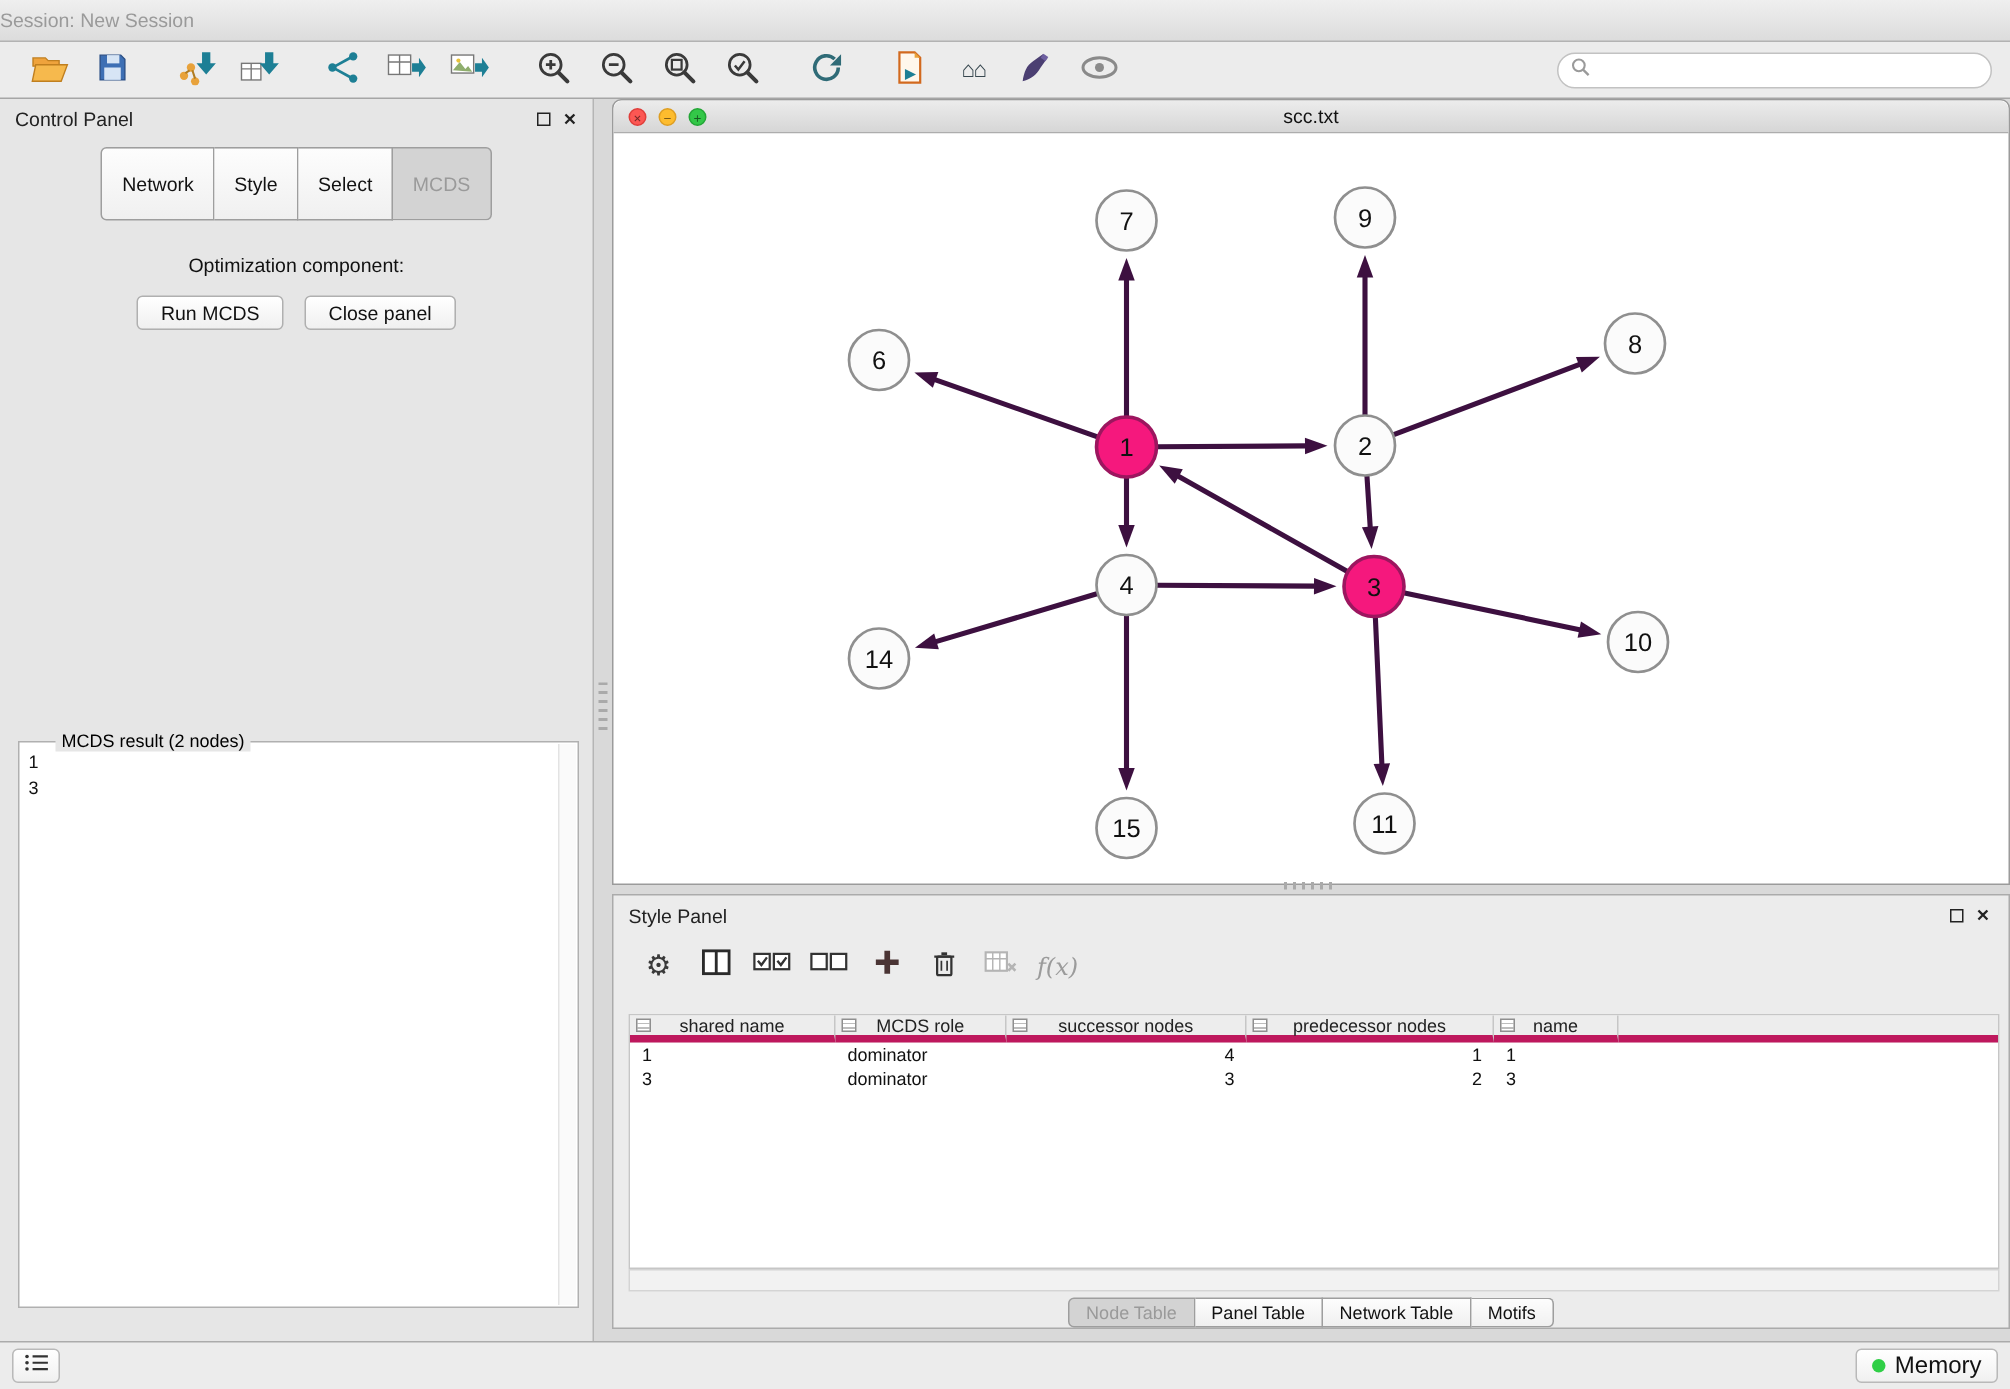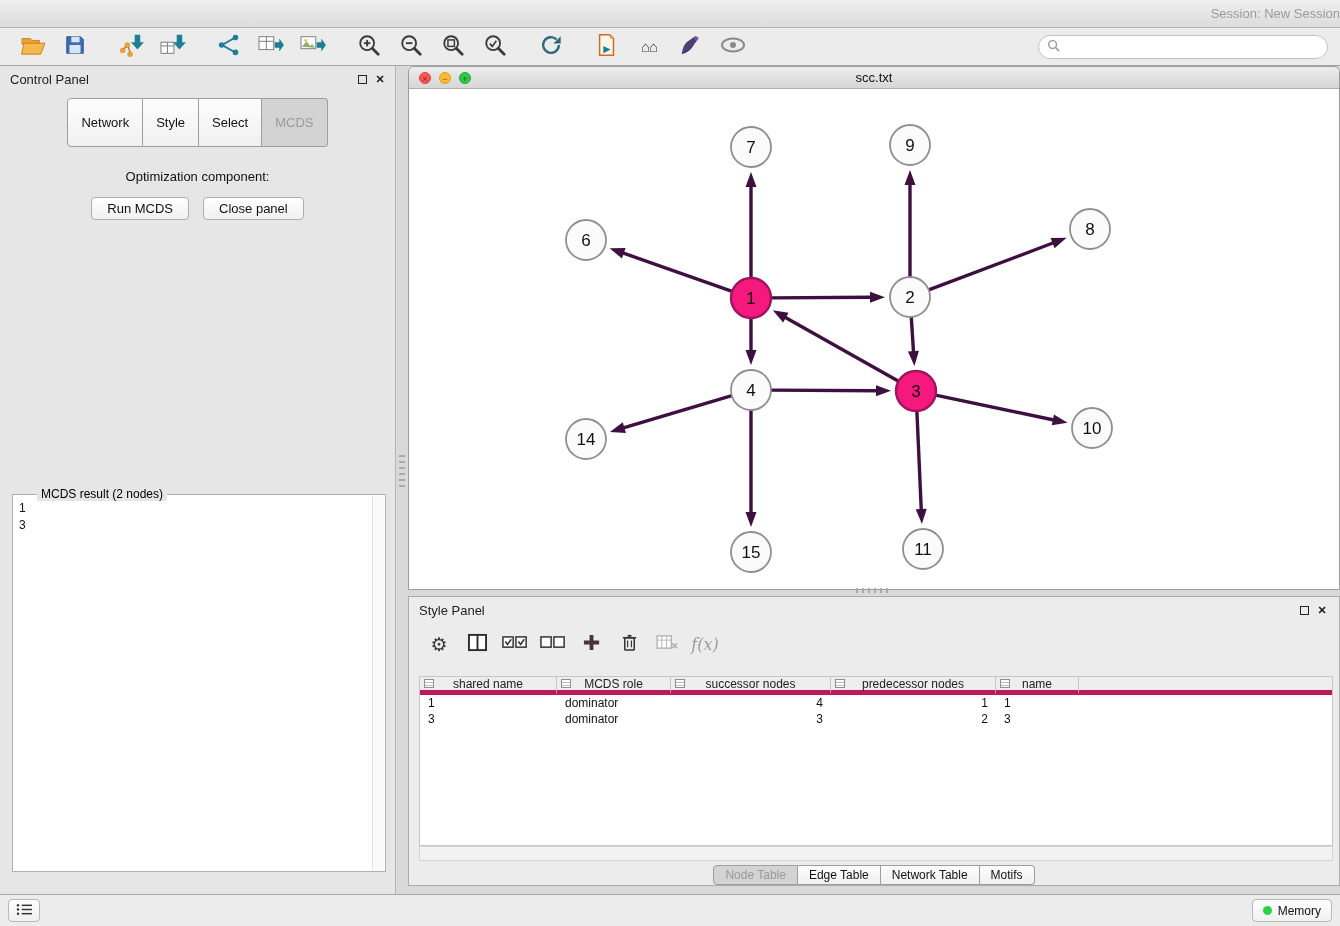--- a/index.html
+++ b/index.html
@@ -2,21 +2,21 @@
 <html><head>
 <meta charset="utf-8">
 <style>
   * { margin:0; padding:0; box-sizing:border-box; }
   html,body { width:1340px; height:926px; }
   body { font-family:"Liberation Sans",sans-serif; background:#d9d9d9; position:relative; overflow:hidden; }
 
   
   .titlebar { position:absolute; left:0; top:0; width:1340px; height:28px;
     background:linear-gradient(#efefef,#dcdcdc); border-bottom:1px solid #b3b3b3;
-    text-align:right; line-height:28px; font-size:13px; color:#9a9a9a; }
+    text-align:left; line-height:28px; font-size:13px; color:#9a9a9a; }
 
   
   .toolbar { position:absolute; left:0; top:28px; width:1340px; height:38px;
     background:#ececec; border-bottom:1px solid #a6a6a6; display:flex; align-items:center; padding:0 12px; }
   .tbtn { width:42px; height:32px; display:flex; align-items:center; justify-content:center; border-radius:4px; }
   .gap { width:14px; }
   .uicon { line-height:1; }
   .houses { font-size:15px; font-weight:bold; color:#37474f; letter-spacing:-1px; }
   .search { margin-left:auto; width:290px; height:24px; background:#fff; border:1px solid #c2c2c2;
     border-radius:12px; display:flex; align-items:center; padding:0 8px; gap:5px; }
@@ -78,21 +78,21 @@
   .tp-hscroll { position:absolute; left:10px; top:249px; width:914px; height:15px; background:#f2f2f2; border:1px solid #d4d4d4; }
   .tp-tabs { position:absolute; left:0; top:268px; width:100%; display:flex; justify-content:center; }
   .tp-tabs .tab { font-size:12px; padding:2px 11px; }
 
   
   .statusbar { position:absolute; left:0; top:894px; width:1340px; height:32px;
     background:#ececec; border-top:1px solid #ababab; }
   .task-btn { position:absolute; left:8px; top:4px; width:32px; height:23px; border:1px solid #b9b9b9; border-radius:4px;
     background:linear-gradient(#fff,#f0f0f0); display:flex; align-items:center; justify-content:center; }
   .memory-btn { position:absolute; right:8px; top:4px; height:23px; display:flex; align-items:center; gap:6px;
-    padding:0 10px; border:1px solid #b9b9b9; border-radius:4px; background:linear-gradient(#fff,#f0f0f0); font-size:12px; color:#111; }
+    padding:0 10px; border:1px solid #b9b9b9; border-radius:4px; background:linear-gradient(#fff,#f0f0f0); font-size:16px; color:#111; }
   .dot { width:9px; height:9px; border-radius:50%; background:#2fcf46; }
 
   .grip-v { position:absolute; left:399px; top:455px; width:6px; height:34px;
     background:repeating-linear-gradient(to bottom,#aaa 0 2px,transparent 2px 6px); }
   .grip-h { position:absolute; left:856px; top:588px; width:34px; height:5px;
     background:repeating-linear-gradient(to right,#aaa 0 2px,transparent 2px 6px); }
 </style>
 </head>
 <body>
 
@@ -515,21 +515,21 @@
           <div class="td" style="width: 114px; text-align: left;">dominator</div>
           <div class="td" style="width: 160px; text-align: right;">3</div>
           <div class="td" style="width: 165px; text-align: right;">2</div>
           <div class="td" style="width: 83px; text-align: left;">3</div>
         </div>
       </div>
   </div>
   <div class="tp-hscroll"></div>
   <div class="tp-tabs">
       <div class="tab active">Node Table</div>
-      <div class="tab">Edge Table</div>
+      <div class="tab">Panel Table</div>
       <div class="tab">Network Table</div>
       <div class="tab">Motifs</div>
     </div>
 </div>
 
 <div class="statusbar">
   <span class="task-btn">
     <span>
       <svg width="17" height="13" viewBox="0 0 18 14">
           <circle cx="2" cy="2.5" r="1.3" fill="#333"></circle>

